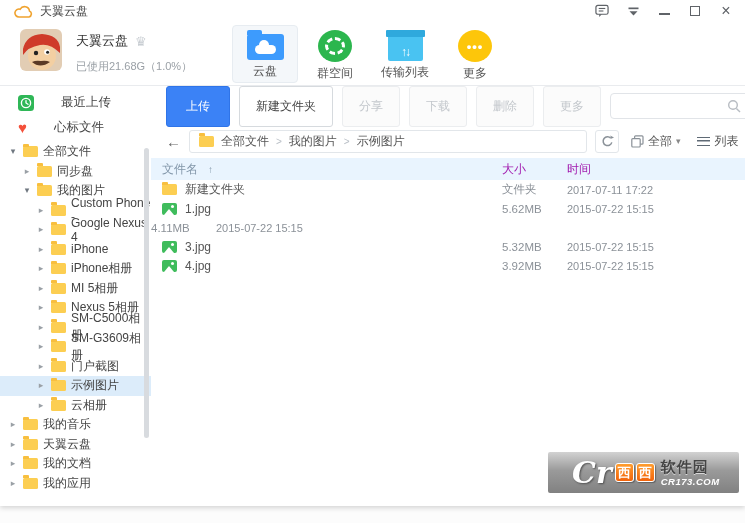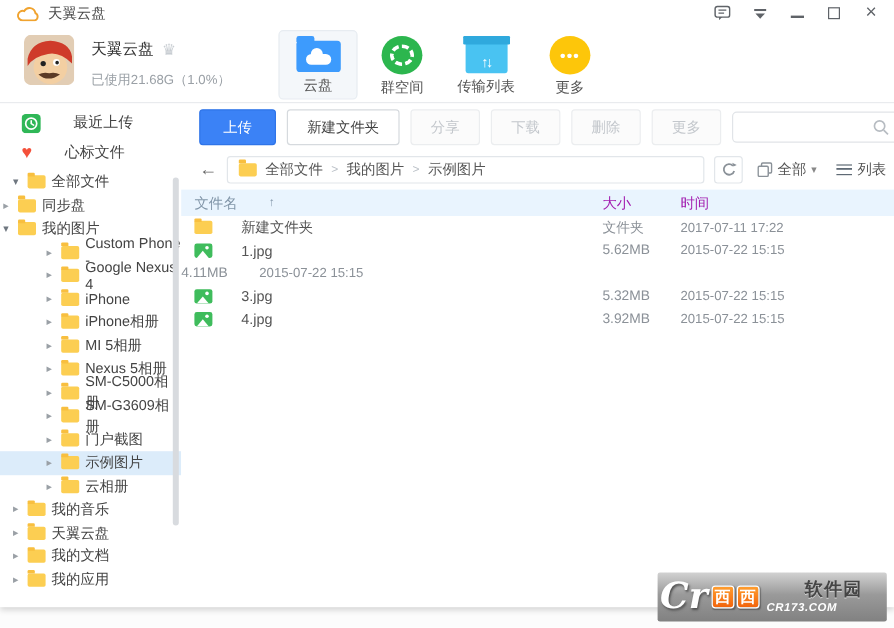--- a/index.html
+++ b/index.html
@@ -56,39 +56,39 @@
   
   .sidebar { width:151px; position:relative; padding-top:4px; overflow:hidden; flex:none; }
   .sp-item { height:25px; display:flex; align-items:center; padding-left:18px; gap:27px;
              font-size:12.5px; color:#444; }
   .heart { color:#f4503a; font-size:15px; line-height:1; }
   .tree { margin-top:2px; }
   .ti { height:19.5px; display:flex; align-items:center; font-size:12px; color:#444; gap:5px; }
   .ti .ar { width:10px; text-align:center; font-size:9px; color:#9aa0a6; flex:none; line-height:1; }
   .ar-c::before { content:"▸"; }
   .ar-e::before { content:"▾"; color:#6f7780; }
-  .lv0 { padding-left:8px; } .lv1 { } .lv2 { padding-left:36px; }
+  .lv0 { padding-left:8px; } .lv1 { padding-left:22px; } .lv2 { padding-left:36px; }
   .ti.sel { background:#dcecfa; }
   .sbar { position:absolute; right:2px; top:62px; width:5px; height:290px; background:#d8dbdf; border-radius:3px; }
 
   .fold { position:relative; width:15px; height:11px; background:#fcce52; border-radius:1.5px; flex:none; }
   .fold::before { content:""; position:absolute; top:-2.5px; left:0; width:6px; height:3px;
                   background:#f8bf3f; border-radius:1px 1px 0 0; }
   .imgic { position:relative; width:15px; height:12px; background:#3fbc5c; border-radius:2px;
            flex:none; overflow:hidden; }
   .imgic::before { content:""; position:absolute; right:3px; top:2px; width:3px; height:3px;
                    border-radius:50%; background:#fff; }
   .imgic::after { content:""; position:absolute; left:2px; bottom:0;
                   border-left:5px solid transparent; border-right:5px solid transparent;
                   border-bottom:6px solid #fff; }
 
   
   .main { flex:1; display:flex; flex-direction:column; min-width:0; }
   .toolbar { height:40px; display:flex; align-items:center; padding-left:15px; gap:9px; }
-  .btn { height:30px; padding:0 16px; font-size:12px; border-radius:3px; display:flex;
+  .btn { height:41px; padding:0 16px; font-size:12px; border-radius:3px; display:flex;
          align-items:center; border:1px solid; white-space:nowrap; }
   .btn-primary { background:#3b82f6; border-color:#2f74e8; color:#fff; padding:0 19px; }
   .btn-normal { background:#fff; border-color:#d6dade; color:#444; }
   .btn-disabled { background:#fbfbfb; border-color:#ebedef; color:#c3c7cc; }
   .searchbox { margin-left:auto; margin-right:10px; width:140px; height:26px;
                border:1px solid #e1e4e8; border-radius:4px; display:flex; align-items:center; padding:0 8px; }
   .searchbox input { border:none; outline:none; flex:1; font-size:12px; min-width:0;
                      font-family:"Liberation Sans", sans-serif; }
 
   .crumbrow { height:26px; display:flex; align-items:center; padding-left:15px; gap:8px; margin-top:2px; }
@@ -100,37 +100,37 @@
                 display:flex; align-items:center; justify-content:center; }
   .typesel { display:flex; align-items:center; gap:4px; font-size:12px; color:#555; margin-left:4px; }
   .caret { font-size:9px; color:#888; }
   .viewsel { display:flex; align-items:center; gap:5px; font-size:12px; color:#555; margin-left:8px; }
   .bars { width:13px; height:9px; border-top:1.5px solid #5f6a75; border-bottom:1.5px solid #5f6a75;
           background:linear-gradient(#5f6a75,#5f6a75) center/13px 1.5px no-repeat; }
 
   .ftable { margin-top:4px; flex:1; display:flex; flex-direction:column; min-height:0; }
   .fhead { height:22px; background:#e9f4fe; display:flex; align-items:center; font-size:12px; color:#8296a9; }
   .frow { height:19px; display:flex; align-items:center; font-size:12px; color:#555; }
-  .c-name { flex:1; display:flex; align-items:center; gap:24px; padding-left:11px; min-width:0; }
+  .c-name { flex:1; display:flex; align-items:center; gap:8px; padding-left:11px; min-width:0; }
   .c-size { width:65px; flex:none; color:#8b9198; font-size:11.5px; }
   .c-time { width:178px; flex:none; color:#8b9198; font-size:11px; }
   .fhead .c-size, .fhead .c-time { color:#a21caf; font-size:12px; }
   .sortar { font-size:10px; color:#8296a9; margin-left:2px; }
 
   
-  .wm { position:absolute; left:548px; top:477px; width:191px; height:41px; z-index:5;
+  .wm { position:absolute; left:548px; top:452px; width:191px; height:41px; z-index:5;
         background:linear-gradient(180deg,#d2d2d2,#9a9a9a 45%,#818181); border-radius:2px;
-        display:flex; align-items:center; padding-left:2px; }
+        display:flex; align-items:center; padding-left:24px; }
   .wm-cr { font-family:"DejaVu Serif", serif; font-style:italic; font-weight:bold; font-size:30px;
            color:#fff; text-shadow:1px 1px 2px #4f4f4f; line-height:1; margin-right:3px; }
   .wm-box { width:19px; height:19px; background:linear-gradient(#ff9d2e,#f2640c); border:1px solid #fff;
             border-radius:3px; color:#fff; font-size:13px; font-weight:bold; display:flex;
             align-items:center; justify-content:center; margin-right:2px; box-shadow:1px 1px 1px rgba(0,0,0,.3); }
   .wm-right { margin-left:4px; display:flex; flex-direction:column; line-height:1; }
-  .wm-suffix { font-size:15px; font-weight:bold; color:#454545; text-shadow:0 1px 0 #d8d8d8; letter-spacing:1px;margin-left:32px; }
+  .wm-suffix { font-size:15px; font-weight:bold; color:#454545; text-shadow:0 1px 0 #d8d8d8; letter-spacing:1px; }
   .wm-domain { font-size:9.5px; color:#fff; font-style:italic; font-weight:bold; margin-top:3px; letter-spacing:.5px; }
 </style>
 </head>
 <body>
 
 <div class="window">
 
   <div class="titlebar">
     <svg width="19" height="13" viewBox="0 0 19 13">
       <path d="M5 12 a4 4 0 1 1 1.2-7.8 A5 5 0 0 1 15.5 6 a3.2 3.2 0 0 1-.5 6 Z" fill="#fff" stroke="#f0a32f" stroke-width="1.6"></path>

